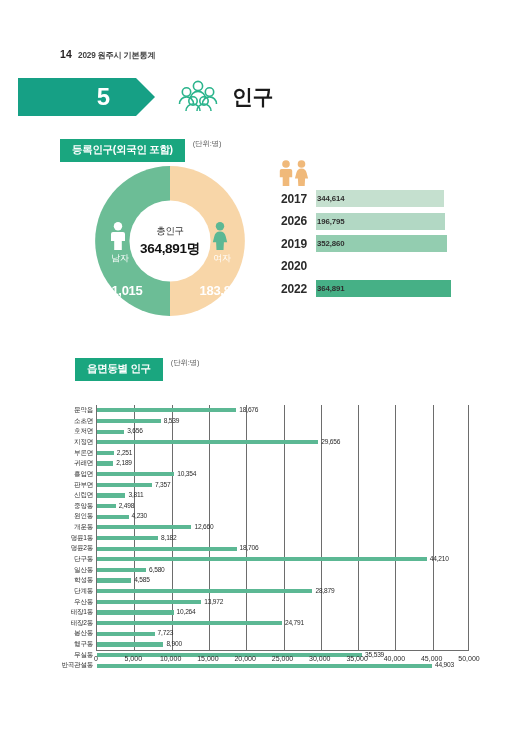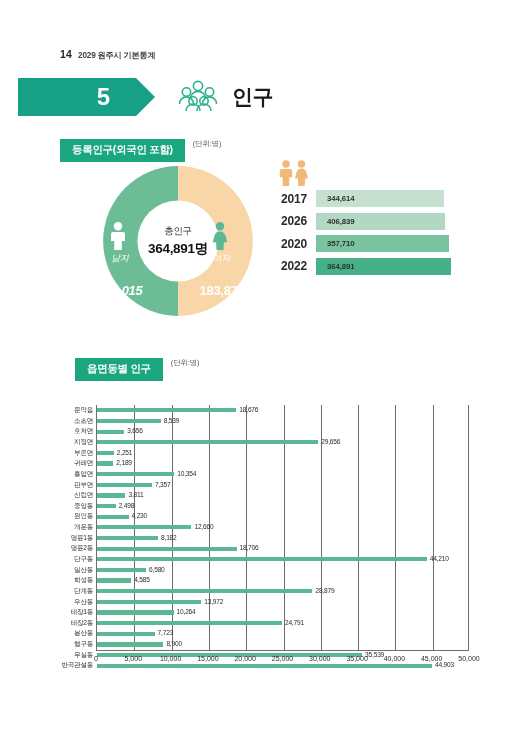--- a/index.html
+++ b/index.html
@@ -42,46 +42,46 @@
 
   
   .pill-row { position: absolute; display: flex; gap: 8px; }
   .pill {
     background: #1aa67f; color: #fff; font-size: 10.5px; font-weight: bold;
     padding: 4px 12px 5px; letter-spacing: -.3px; white-space: nowrap;
   }
   .unit { font-size: 7.5px; color: #5c5c5c; padding-bottom: 2px; letter-spacing: -.2px; }
 
   
-  .donut-wrap { position: absolute; left: 100px; top: 163px; width: 156px; height: 156px; }
+  .donut-wrap { position: absolute; left: 92px; top: 163px; width: 156px; height: 156px; }
   .donut { width: 156px; height: 156px; display: block; }
   .donut-center {
     position: absolute; left: 0; top: 0; width: 156px; height: 156px;
     display: flex; flex-direction: column; align-items: center; justify-content: center;
     pointer-events: none;
   }
   .donut-center .c-lab { font-size: 9.5px; color: #333; letter-spacing: -.3px; }
   .donut-center .c-val { font-size: 13.5px; font-weight: bold; color: #111; margin-top: 2px; letter-spacing: -.3px; text-align: center; }
 
   .seg-label { position: absolute; text-align: center; color: #ffffff; }
   .seg-label .nm { font-size: 9px; letter-spacing: -.3px; display: block; }
   .seg-label .vl { font-size: 13px; font-weight: bold; letter-spacing: -.3px; display: block; margin-top: 18px; }
-  .seg-male { left: 94px; top: 252px; width: 52px; font-style: italic; }
+  .seg-male { left: 94px; top: 252px; width: 52px; }
   .seg-female { left: 196px; top: 252px; width: 52px; }
   .fig-male { position: absolute; left: 109px; top: 222px; }
   .fig-female { position: absolute; left: 211px; top: 222px; }
 
   
   .yearchart { position: absolute; left: 277px; top: 160px; width: 180px; }
   .couple-icon { margin-bottom: 7px; }
   .ybar-row { display: flex; align-items: center; height: 17px; margin-bottom: 5.5px; }
   .ybar-year { width: 30px; font-size: 12px; font-weight: bold; color: #2b2b2b; text-align: right; margin-right: 9px; letter-spacing: -.2px;}
   .ybar-track { position: relative; flex: 1; height: 17px; }
   .ybar-fill { height: 17px; display: flex; align-items: center; }
-  .ybar-val { font-size: 7.8px; color: #2f2f2f; font-weight: bold; padding-left: 11px; letter-spacing: -.1px; white-space: nowrap; }
+  .ybar-val { font-size: 7.8px; color: #2f2f2f; font-weight: bold; padding-left: 1px; letter-spacing: -.1px; white-space: nowrap; }
 
   
   .regionchart { position: absolute; left: 56px; top: 405px; width: 434px; height: 270px; }
   .rc-plot { position: relative; margin-left: 40px; width: 373px; height: 245px; border-left: 1px solid #6d6d6d; border-right: 1px solid #6d6d6d; }
   .rc-grid { position: absolute; top: 0; bottom: 0; width: 1px; background: #6d6d6d; }
   .rc-rows { position: absolute; left: 0; top: 0; right: 0; bottom: 0; }
   .rc-row { position: relative; height: 10.65px; display: flex; align-items: center; }
   .rc-name {
     position: absolute; right: 100%; padding-right: 4px; width: 42px; text-align: right;
     font-size: 6.6px; color: #2b2b2b; letter-spacing: -.3px; white-space: nowrap; line-height: 1;
@@ -178,31 +178,34 @@
           <div class="ybar-track">
             <div class="ybar-fill" style="width: 127.87px; background: rgb(197, 224, 207);">
               <span class="ybar-val">344,614</span>
             </div>
           </div>
         </div>
         <div class="ybar-row">
           <span class="ybar-year">2026</span>
           <div class="ybar-track">
             <div class="ybar-fill" style="width: 128.911px; background: rgb(178, 216, 196);">
-              <span class="ybar-val">406,839</span>
+              <span class="ybar-val">196,795</span>
             </div>
           </div>
         </div>
         <div class="ybar-row">
+          <span class="ybar-year">2019</span>
+          <div class="ybar-track">
+            <div class="ybar-fill" style="width: 130.93px; background: rgb(147, 205, 176);">
+              <span class="ybar-val">352,860</span>
+            </div>
+          </div>
+        </div>
+        <div class="ybar-row">
           <span class="ybar-year">2020</span>
-          <div class="ybar-track">
-            <div class="ybar-fill" style="width: 132.729px; background: rgb(121, 195, 160);">
-              <span class="ybar-val">357,710</span>
-            </div>
-          </div>
         </div>
         <div class="ybar-row">
           <span class="ybar-year">2022</span>
           <div class="ybar-track">
             <div class="ybar-fill" style="width: 135.394px; background: rgb(70, 176, 134);">
               <span class="ybar-val">364,891</span>
             </div>
           </div>
         </div>
       </div>

